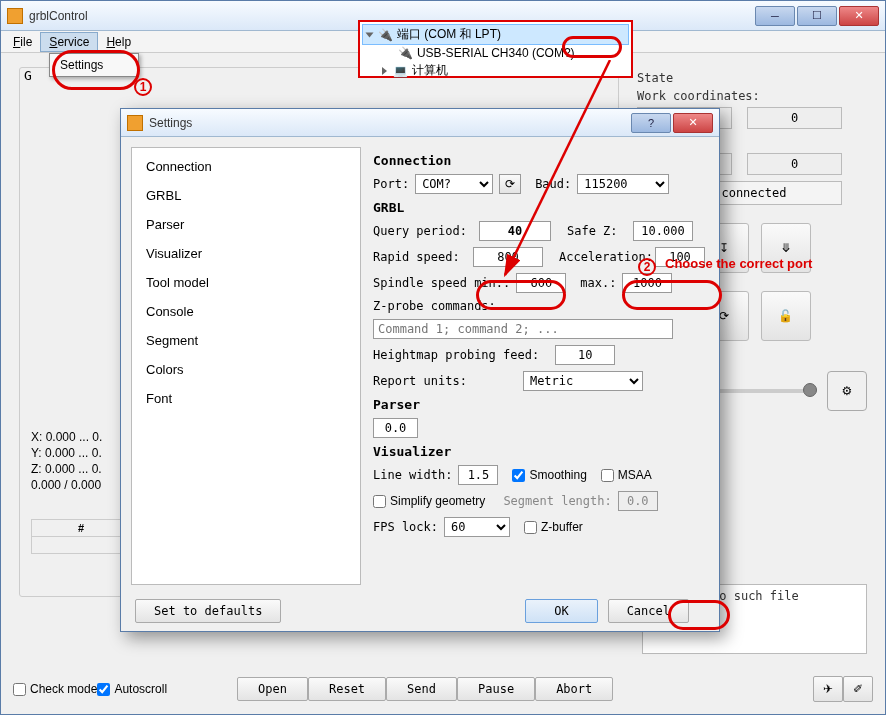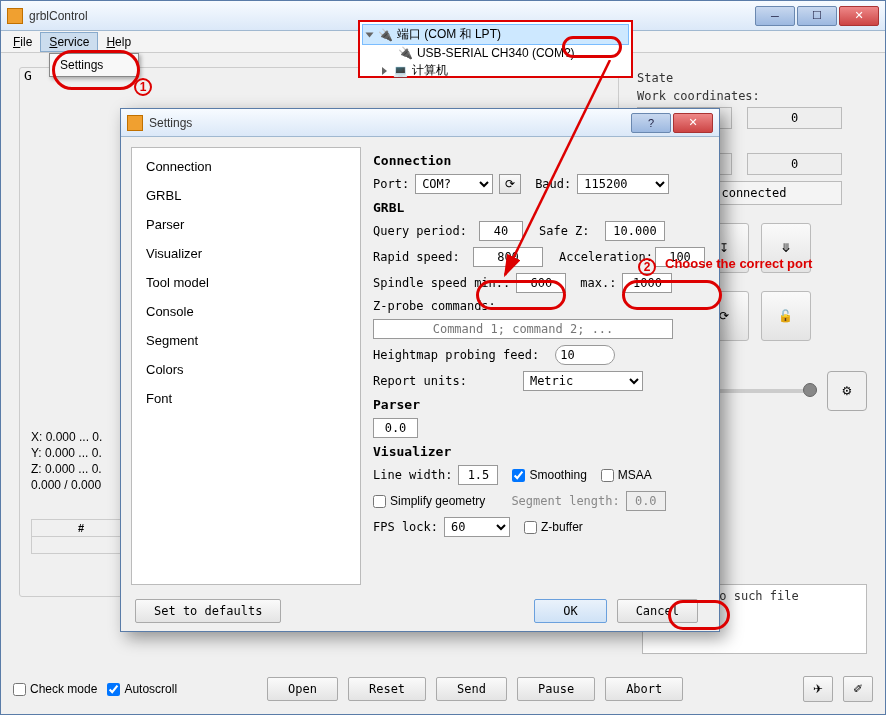--- a/index.html
+++ b/index.html
@@ -38,21 +38,21 @@
 .not-conn{width:205px;height:24px;border:1px solid #bbb;background:#f4f4f4;text-align:center;line-height:22px;font-family:monospace;margin-top:6px;}
 .tool-row{display:flex;gap:12px;margin-top:18px;}
 .tool-btn{width:50px;height:50px;border:1px solid #bbb;background:linear-gradient(#fafafa,#e4e4e4);border-radius:3px;display:flex;align-items:center;justify-content:center;font-size:22px;cursor:pointer;}
 .slider-row{display:flex;align-items:center;gap:10px;margin-top:30px;}
 .slider-val{color:#d00;font-family:monospace;font-size:14px;}
 .slider{flex:1;height:4px;background:#ccc;position:relative;border-radius:2px;}
 .slider .thumb{position:absolute;right:0;top:-6px;width:14px;height:14px;border-radius:50%;background:#888;border:1px solid #666;}
 .gear-big{width:40px;height:40px;border:1px solid #aaa;border-radius:4px;display:flex;align-items:center;justify-content:center;font-size:20px;}
 .err-box{position:absolute;right:8px;bottom:10px;width:225px;height:70px;border:1px solid #bbb;background:#fff;padding:4px;font-family:monospace;font-size:12px;color:#333;}
 
-.bottom-bar{position:absolute;left:12px;right:12px;bottom:10px;height:30px;display:flex;align-items:center;gap:10px;}
+.bottom-bar{position:absolute;left:12px;right:12px;bottom:10px;height:30px;display:flex;align-items:center;}
 .chk{display:flex;align-items:center;gap:4px;font-family:monospace;font-size:12px;}
 .chk input{width:13px;height:13px;}
 .btn{padding:4px 20px;border:1px solid #aaa;background:linear-gradient(#fafafa,#e4e4e4);border-radius:2px;font-family:monospace;font-size:12px;cursor:pointer;}
 .icon-btn{width:30px;height:26px;border:1px solid #aaa;background:linear-gradient(#fafafa,#e4e4e4);border-radius:2px;display:flex;align-items:center;justify-content:center;cursor:pointer;}
 
 
 .devicetree{position:absolute;left:358px;top:20px;width:275px;height:58px;border:2px solid #d00;background:#fff;z-index:30;padding:2px;font-size:12px;}
 .devicetree .row{display:flex;align-items:center;gap:4px;padding:1px 4px;}
 .devicetree .indent1{padding-left:20px;}
 .devicetree .indent2{padding-left:36px;}
@@ -66,21 +66,21 @@
 .settings-dlg .body{display:flex;height:458px;}
 .cat-list{width:230px;margin:10px;border:1px solid #bbb;background:#fff;padding:4px 0;}
 .cat-list .cat{padding:7px 14px;cursor:pointer;font-size:13px;}
 .opts{flex:1;padding:10px 14px 10px 2px;overflow:hidden;}
 .opts .sect{font-weight:bold;font-family:monospace;font-size:13px;margin:6px 0;}
 .opts .frow{display:flex;align-items:center;gap:6px;margin:6px 0;font-family:monospace;font-size:12px;}
 .opts .lbl{font-family:monospace;}
 .opts .inp{height:20px;border:1px solid #999;background:#fff;padding:0 4px;font-family:monospace;font-size:12px;}
 .opts .sel{height:20px;border:1px solid #999;background:#fff;padding:0 2px;font-family:monospace;font-size:12px;}
 .opts .disabled{background:#eee;color:#888;}
-.dlg-footer{position:absolute;left:0;right:7px;bottom:8px;display:flex;align-items:center;padding:0 14px;}
+.dlg-footer{position:absolute;left:0;right:16px;bottom:8px;display:flex;align-items:center;padding:0 14px;}
 .dlg-footer .btn{padding:4px 18px;}
 .refresh-btn{width:22px;height:20px;border:1px solid #999;background:linear-gradient(#fafafa,#e4e4e4);display:flex;align-items:center;justify-content:center;cursor:pointer;}
 
 
 .ring{position:absolute;border:3px solid #d00;border-radius:50%;z-index:50;pointer-events:none;}
 .ringbox{position:absolute;border:3px solid #d00;border-radius:18px;z-index:50;pointer-events:none;}
 .ann-text{position:absolute;color:#d00;font-weight:bold;font-size:13px;z-index:50;}
 .circnum{position:absolute;width:18px;height:18px;border:2px solid #d00;border-radius:50%;color:#d00;font-weight:bold;display:flex;align-items:center;justify-content:center;font-size:12px;z-index:50;}
 svg.arrow{position:absolute;z-index:49;pointer-events:none;}
 </style>
@@ -237,43 +237,43 @@
         <div class="refresh-btn" data-name="refresh-ports-button">
             <span data-name="refresh-icon">⟳</span>
           </div>
         <span class="lbl" style="margin-left:8px" data-name="baud-label">Baud:</span>
         <select class="sel" style="width:92px" data-name="baud-select"><option>115200</option></select>
       </div>
 
       <div class="sect" data-name="section-grbl">GRBL</div>
       <div class="frow">
         <span class="lbl" style="width:100px" data-name="query-label">Query period:</span>
-        <input class="inp" style="width: 44px; text-align: center;" data-name="query-input" value="40">
+        <input class="inp" style="width: 72px; text-align: center; font-weight: bold;" data-name="query-input" value="40">
         <span class="lbl" style="margin-left:10px;width:60px" data-name="safez-label">Safe Z:</span>
         <input class="inp" style="width: 60px; text-align: center;" data-name="safez-input" value="10.000">
       </div>
       <div class="frow">
         <span class="lbl" style="width:100px" data-name="rapid-label">Rapid speed:</span>
         <input class="inp" style="width: 70px; text-align: center;" data-name="rapid-input" value="800">
         <span class="lbl" style="margin-left:10px;width:90px" data-name="accel-label">Acceleration:</span>
         <input class="inp" style="width: 50px; text-align: center;" data-name="accel-input" value="100">
       </div>
       <div class="frow">
         <span class="lbl" data-name="spindle-label">Spindle speed min.:</span>
         <input class="inp" style="width: 50px; text-align: center;" data-name="spindle-min-input" value="600">
         <span class="lbl" style="margin-left:8px" data-name="spindle-max-label">max.:</span>
         <input class="inp" style="width: 50px; text-align: center;" data-name="spindle-max-input" value="1000">
       </div>
       <div class="frow">
           <span class="lbl" data-name="zprobe-label">Z-probe commands:</span>
         </div>
-      <input class="inp" style="width: 300px; text-align: center; color: #0c4a6e;" data-name="zprobe-input" placeholder="Command 1; command 2; ...">
+      <input class="inp" style="width: 300px; text-align: left; color: #0c4a6e;" data-name="zprobe-input" placeholder="Command 1; command 2; ...">
       <div class="frow">
         <span class="lbl" data-name="heightmap-label">Heightmap probing feed:</span>
-        <input class="inp" style="width: 60px; text-align: left; margin-left: 10px; border-radius: 10px;" data-name="heightmap-input" value="10">
+        <input class="inp" style="width: 60px; text-align: center; margin-left: 10px;" data-name="heightmap-input" value="10">
       </div>
       <div class="frow">
         <span class="lbl" data-name="units-label">Report units:</span>
         <select class="sel" style="width:120px;margin-left:50px" data-name="units-select"><option>Metric</option></select>
       </div>
 
       <div class="sect" data-name="section-parser">Parser</div>
       <div class="frow">
         <input class="inp" style="width: 45px; text-align: center;" data-name="arc-input" value="0.0">
       </div>
@@ -289,21 +289,21 @@
         <label class="chk" style="margin-left:8px" data-name="msaa-checkbox">
             <input type="checkbox" style="">
             <span>MSAA</span>
           </label>
       </div>
       <div class="frow">
         <label class="chk" data-name="simplify-checkbox">
             <input type="checkbox" style="">
             <span>Simplify geometry</span>
           </label>
-        <span class="lbl" style="margin-left:20px;color:#888" data-name="seg-label">Segment length:</span>
+        <span class="lbl" style="margin-left:12px;color:#888" data-name="seg-label">Segment length:</span>
         <input class="inp disabled" style="width: 40px; text-align: center;" data-name="seg-input" value="0.0">
       </div>
       <div class="frow">
         <span class="lbl" data-name="fps-label">FPS lock:</span>
         <select class="sel" style="width:66px" data-name="fps-select"><option>60</option></select>
         <label class="chk" style="margin-left:8px" data-name="zbuffer-checkbox">
             <input type="checkbox" style="">
             <span>Z-buffer</span>
           </label>
       </div>

